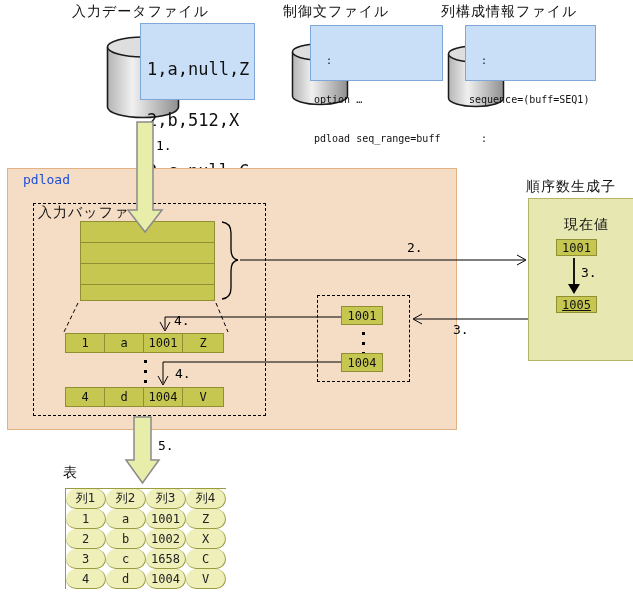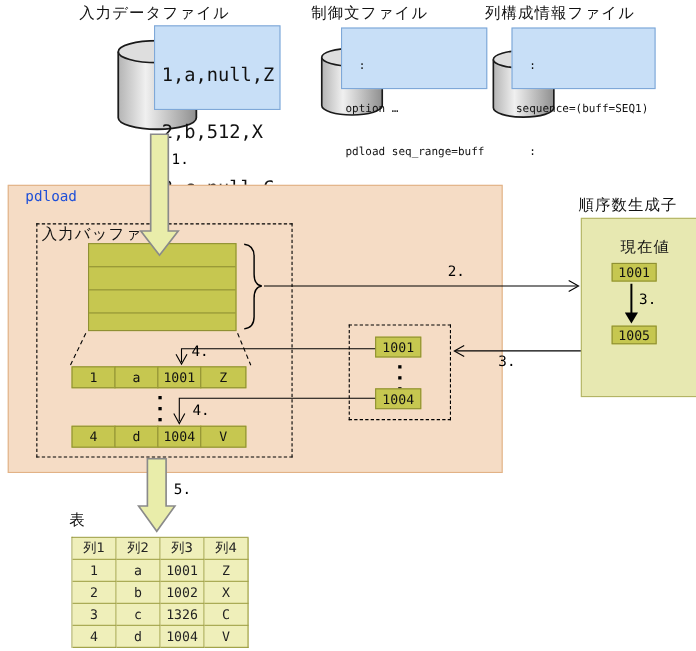--- a/index.html
+++ b/index.html
@@ -28,21 +28,21 @@
   .valbox{display:flex;align-items:center;justify-content:center;box-sizing:border-box;
           font-family:"DejaVu Sans Mono",monospace;font-size:12px;}
   .genbox{background:var(--gen_bg,#e7e8b1);border:1px solid var(--gen_border,#b3b465);box-sizing:border-box;}
   .step{font-family:"DejaVu Sans Mono",monospace;font-size:13px;color:#000;}
   .vdots{display:flex;flex-direction:column;align-items:center;}
   .vdots i{display:block;width:3px;height:3px;background:#000;margin:3.5px 0;}
   .dtable{display:grid;grid-template-columns:40px 40px 40px 40px;grid-auto-rows:20px;
           border-top:1px solid var(--table_border,#9a9b3f);border-left:1px solid var(--table_border,#9a9b3f);}
   .dtable .tc{background:var(--table_bg,#efefba);border-right:1px solid var(--table_border,#9a9b3f);
           border-bottom:1px solid var(--table_border,#9a9b3f);display:flex;align-items:center;justify-content:center;
-          font-family:"DejaVu Sans Mono",monospace;font-size:12px;color:#222;}
+          font-family:"DejaVu Sans Mono",monospace;font-size:12px;color:#222;border-radius:10px;}
   .dtable .th{font-family:"DejaVu Sans",sans-serif;font-size:12px;}
   svg{display:block;}
 </style>
 </head>
 <body>
 
 <div id="canvas">
 
   <div class="abs jp" style="left:72px;top:3px;">入力データファイル</div>
   <div class="abs jp" style="left:283px;top:3px;">制御文ファイル</div>
@@ -139,40 +139,40 @@
       <i></i>
       <i></i>
       <i></i>
     </div>
   <div class="abs olive valbox" style="left:341px;top:353px;width:42px;height:19px;">1004</div>
 
   <div class="abs jp" style="left:526px;top:178px;">順序数生成子</div>
   <div class="abs genbox" style="left:528px;top:198px;width:117px;height:163px;">
     <div class="abs jp" style="left:0;right:0;top:17px;text-align:center;">現在値</div>
     <div class="abs olive valbox" style="left:27px;top:40px;width:41px;height:17px;">1001</div>
-    <div class="abs olive valbox" style="left:27px;top:97px;width:41px;height:17px;">1005</div>
+    <div class="abs olive valbox" style="left:27px;top:97px;width:41px;height:17px;text-decoration:underline;">1005</div>
   </div>
 
   <div class="abs jp" style="left:63px;top:464px;">表</div>
   <div class="abs dtable" style="left:65px;top:488px;">
     <div class="tc th">列1</div>
     <div class="tc th">列2</div>
     <div class="tc th">列3</div>
     <div class="tc th">列4</div>
     <div class="tc">1</div>
     <div class="tc">a</div>
     <div class="tc">1001</div>
     <div class="tc">Z</div>
     <div class="tc">2</div>
     <div class="tc">b</div>
     <div class="tc">1002</div>
     <div class="tc">X</div>
     <div class="tc">3</div>
     <div class="tc">c</div>
-    <div class="tc">1326</div>
+    <div class="tc">1658</div>
     <div class="tc">C</div>
     <div class="tc">4</div>
     <div class="tc">d</div>
     <div class="tc">1004</div>
     <div class="tc">V</div>
   </div>
 
   <svg class="abs" style="left:0;top:0;pointer-events:none;" width="633" height="592" viewBox="0 0 633 592">
 
     <polygon points="137,122 153,122 153,210 162,210 145,232 128,210 137,210" fill="#e9edaa" stroke="#8a8a8a" stroke-width="1.5"></polygon>

